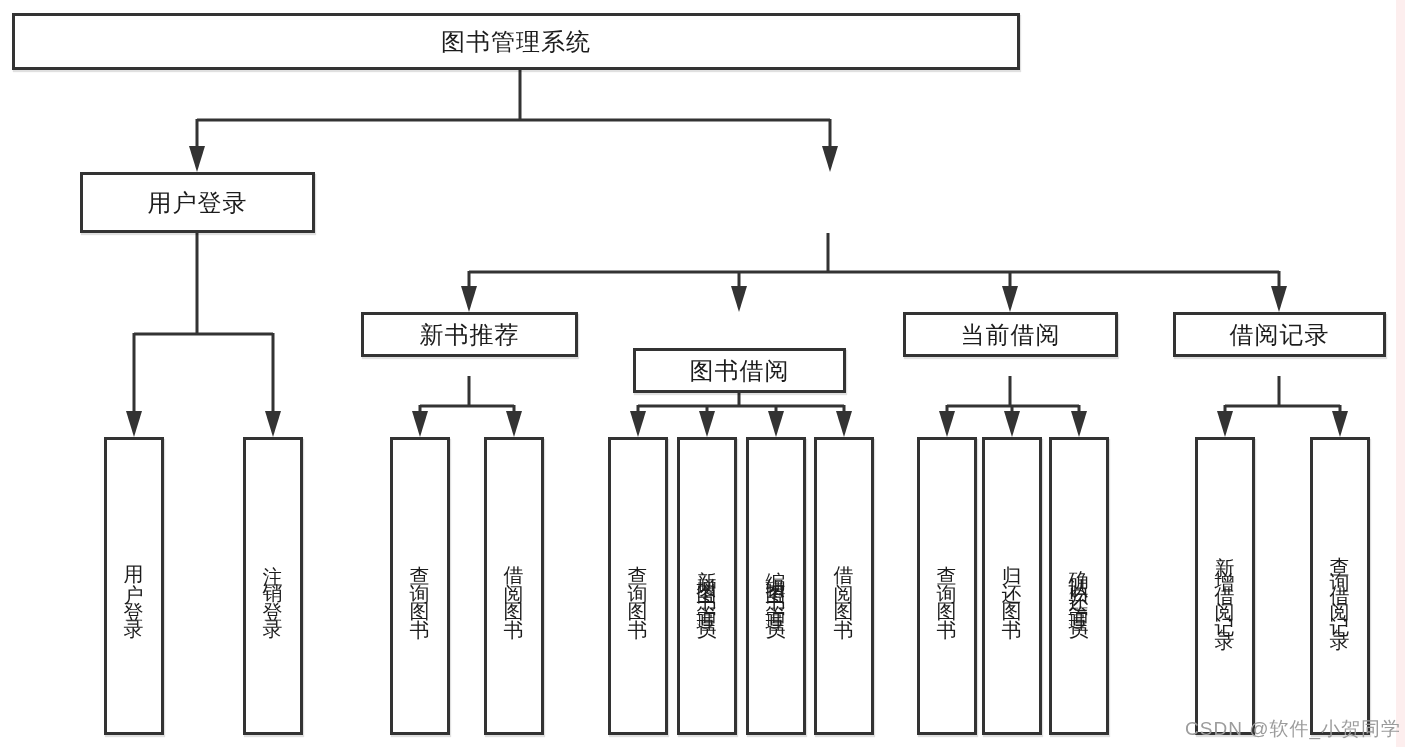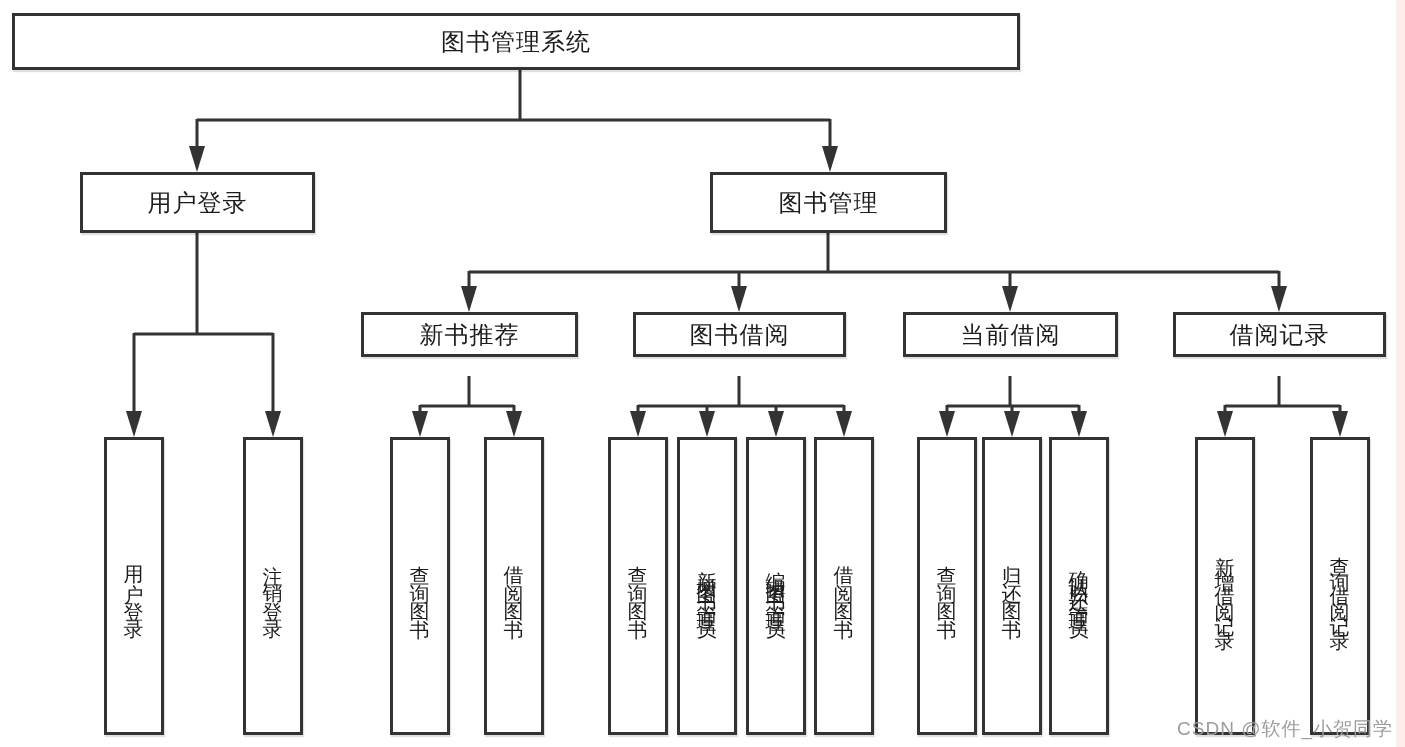--- a/index.html
+++ b/index.html
@@ -20,37 +20,37 @@
     color:#1c1c1c;
     z-index:2;
     box-shadow:1px 2px 1px rgba(0,0,0,0.12);
   }
   .h-label { font-size:24px; letter-spacing:1px; white-space:nowrap; }
   .root  { left:12px;  top:13px;  width:1008px; height:57px; }
   .l2a   { left:80px;  top:172px; width:235px;  height:61px; }
   .l2b   { left:710px; top:172px; width:237px;  height:61px; }
   .l3    { top:312px;  height:45px; }
   .l3a   { left:361px;  width:217px; }
-  .l3b   { left:633px;  width:213px; }
+  .l3b   { left:633px;  width:213px;margin-top:36px; }
   .l3c   { left:903px;  width:215px; }
   .l3d   { left:1173px; width:213px; }
   .leaf  { top:437px; height:298px; width:60px; }
   .leaf span {
     writing-mode:vertical-rl;
     text-orientation:mixed;
     font-size:20px;
     line-height:1;
     white-space:nowrap;
   }
   .sp-lg span { letter-spacing:18px; }
   .sp-md span { letter-spacing:15px; }
   .sp-sm span { letter-spacing:7px;  }
   .watermark {
     position:absolute;
-    right:12px; top:716px;
+    right:4px; top:716px;
     font-size:19px;
     color:#9c9c9c;
     z-index:3;
     white-space:nowrap;
     letter-spacing:1px;
   }
   .edge-strip {
     position:absolute;
     right:0; top:0;
     width:9px; height:747px;
@@ -108,23 +108,20 @@
     </g>
   </svg>
 
   <div class="box root">
     <span class="h-label">图书管理系统</span>
   </div>
 
   <div class="box l2a">
     <span class="h-label">用户登录</span>
   </div>
-  <div class="box l2b">
-    <span class="h-label">图书管理</span>
-  </div>
 
   <div class="box l3 l3a">
     <span class="h-label">新书推荐</span>
   </div>
   <div class="box l3 l3b">
     <span class="h-label">图书借阅</span>
   </div>
   <div class="box l3 l3d">
     <span class="h-label">借阅记录</span>
   </div>

